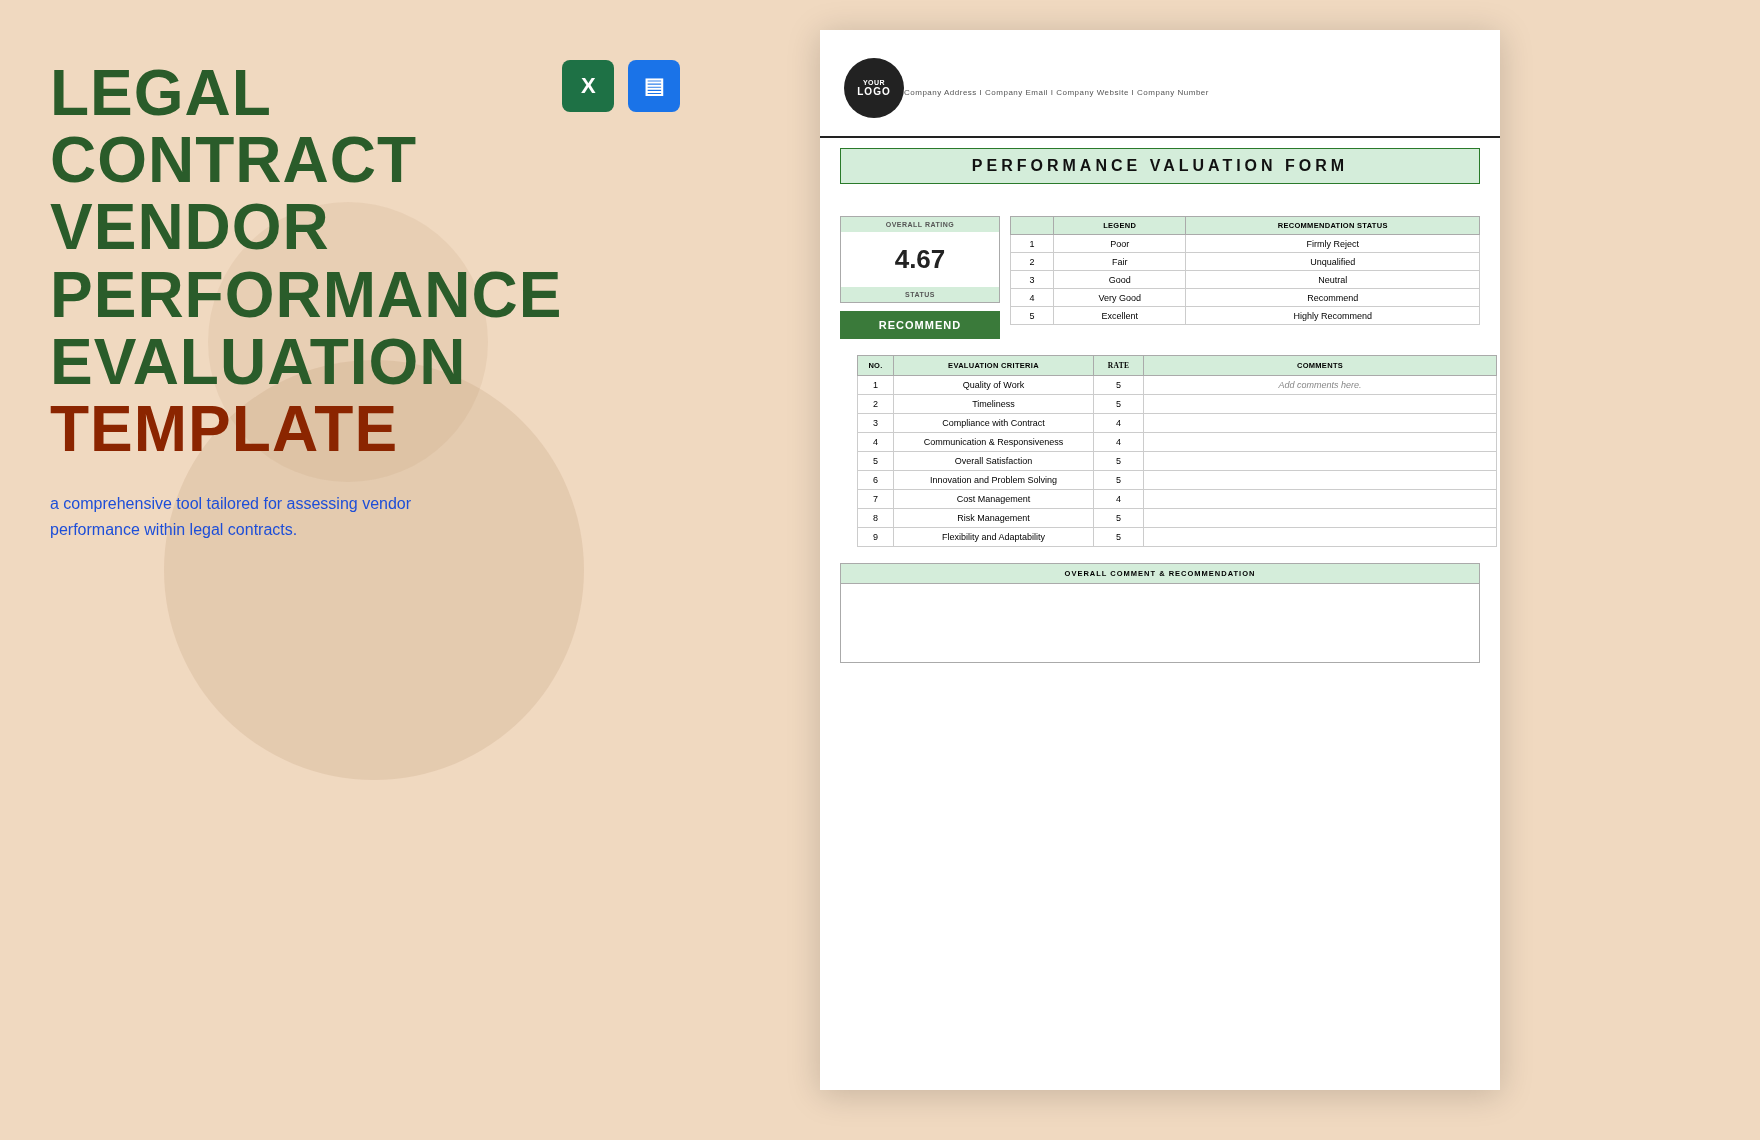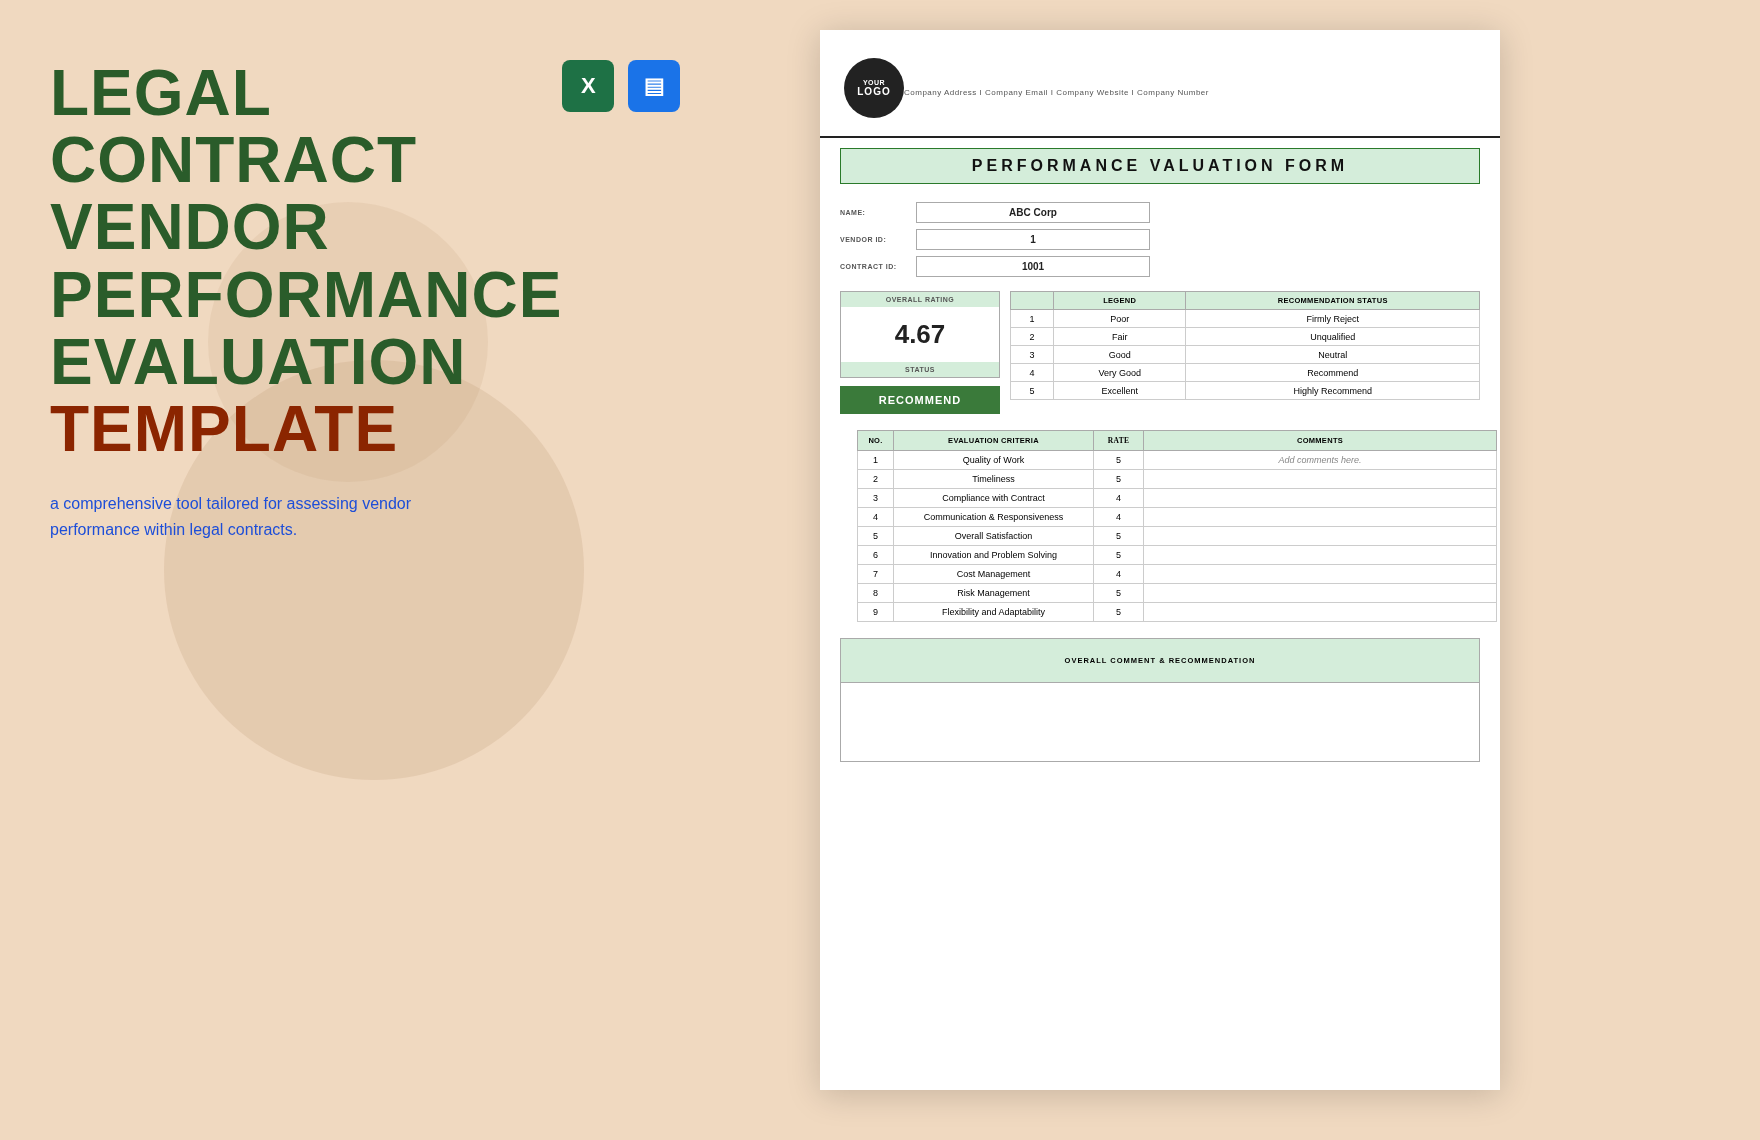--- a/index.html
+++ b/index.html
@@ -289,21 +289,21 @@
     .eval-table td.criteria-cell { text-align: center; }
 
     
     .comment-section {
       padding: 6px 20px 10px;
     }
     .comment-header {
       background: #d4edda;
       border: 1px solid #aaa;
       border-bottom: none;
-      padding: 17px 8px;
+      padding: 5px 8px;
       text-align: center;
       font-size: 7.5px;
       font-weight: bold;
       letter-spacing: 1px;
       text-transform: uppercase;
     }
     .comment-body {
       border: 1px solid #aaa;
       min-height: 80px;
       background: white;
@@ -344,34 +344,20 @@
       </div>
       <div class="company-info">Company Address  I  Company Email  I  Company Website  I  Company Number</div>
     </div>
 
     <div class="form-title-bar">
       <span class="form-title-text">PERFORMANCE VALUATION FORM</span>
     </div>
 
     <div class="info-section">
 
-      <div style="display:flex;flex-direction:column;gap:6px;">
-        <div class="info-row">
-          <span class="info-label">NAME:</span>
-          <div class="info-value-box">ABC Corp</div>
-        </div>
-        <div class="info-row">
-          <span class="info-label">VENDOR ID:</span>
-          <div class="info-value-box">1</div>
-        </div>
-        <div class="info-row">
-          <span class="info-label">CONTRACT ID:</span>
-          <div class="info-value-box">1001</div>
-        </div>
-      </div>
 
     </div>
 
     <div class="rating-legend-section">
       <div>
         <div class="rating-box">
           <div class="rating-label">OVERALL RATING</div>
           <div class="rating-number">4.67</div>
           <div class="status-label">STATUS</div>
         </div>

